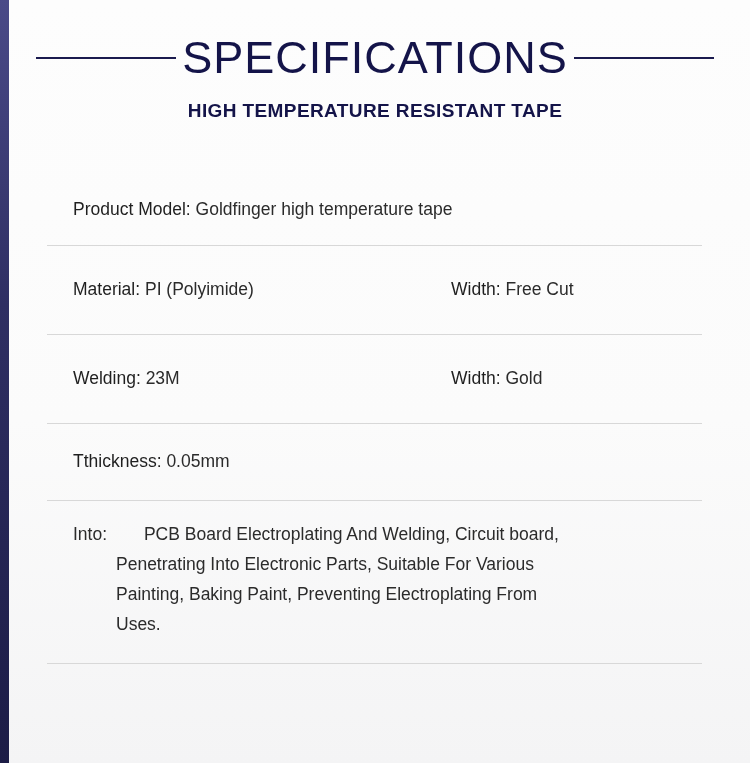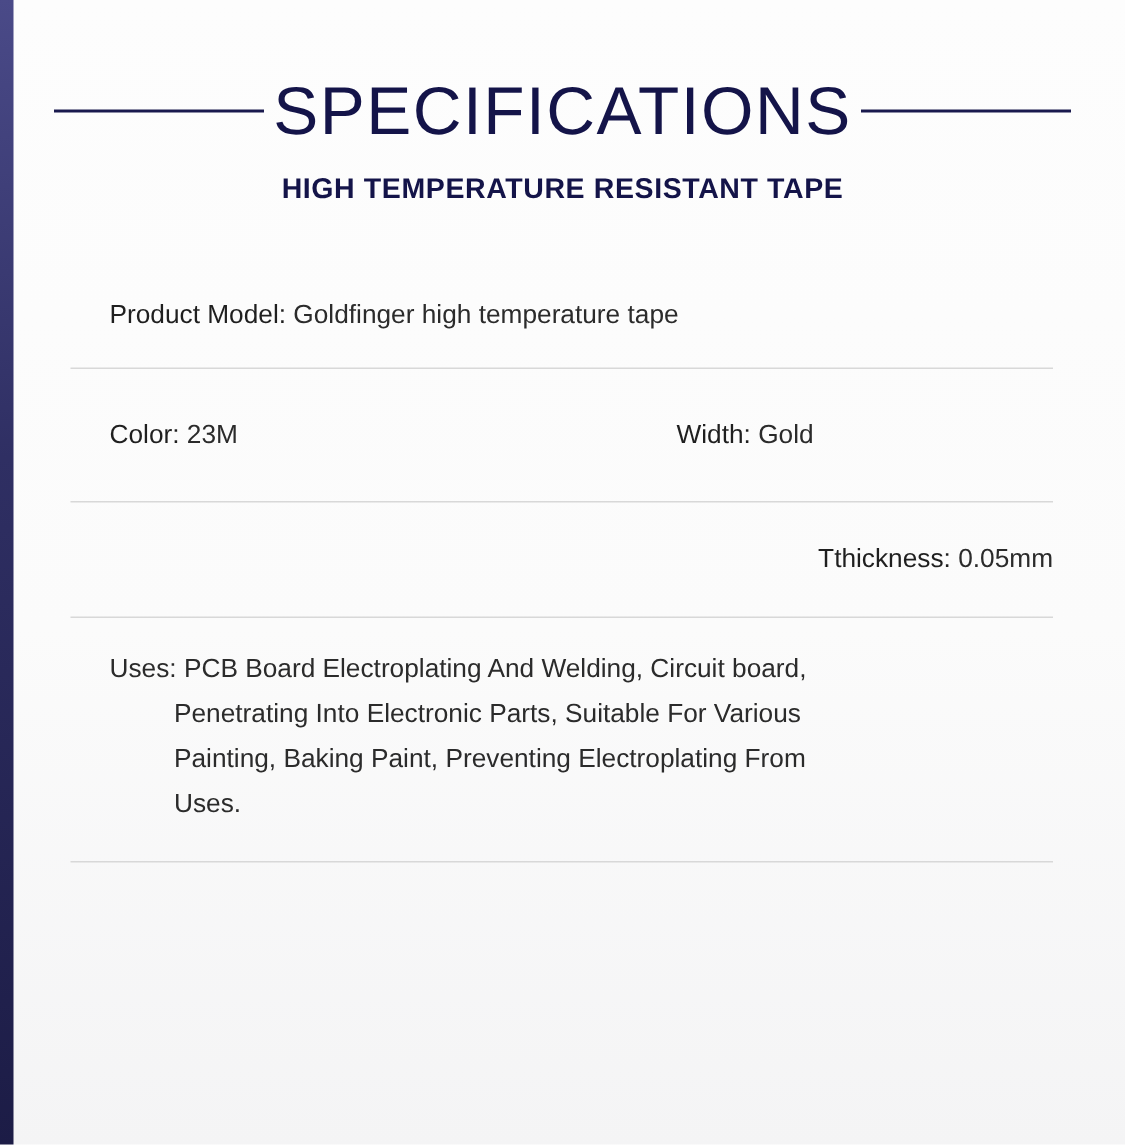--- a/index.html
+++ b/index.html
@@ -27,21 +27,21 @@
     position: absolute;
     left: 0;
     top: 0;
     width: 9px;
     height: 763px;
     background: linear-gradient(180deg, #4a4a88 0%, #2f2f63 40%, #1c1c46 100%);
   }
 
   .header {
     position: relative;
-    padding-top: 48px;
+    padding-top: 32px;
     text-align: center;
   }
 
   .title-row {
     position: relative;
     display: flex;
     align-items: center;
     justify-content: center;
     width: 750px;
   }
@@ -111,33 +111,34 @@
     padding-left: 26px;
   }
   .cell-right {
     flex: 1;
     box-sizing: border-box;
     padding-left: 4px;
   }
 
   .row-model .row-inner { height: 70px; align-items: center; }
   .row-two .row-inner { height: 88px; align-items: center; }
-  .row-thick .row-inner { height: 76px; align-items: center; justify-content: flex-end; }
+  .row-thick .row-inner { height: 76px; align-items: center; }
 
   .row-uses { padding: 18px 0 24px 0; }
   .row-uses .uses-block {
     padding-left: 26px;
     padding-right: 10px;
     font-size: 17.5px;
     color: #2b2b2b;
     line-height: 1.72;
   }
   .uses-label { }
   .uses-text {
     display: inline;
+    margin-left: 32px;
   }
   .uses-indent {
     display: block;
     padding-left: 43px;
   }
 </style>
 </head>
 <body>
 
 <div class="page">
@@ -157,46 +158,58 @@
 
     <div class="spec-row row-model">
       <div class="row-inner">
         <div class="cell cell-left" style="width:auto;">
           <span class="lbl">Product Model: </span>
           <span>Goldfinger high temperature tape</span>
         </div>
       </div>
     </div>
 
-
     <div class="spec-row row-two">
       <div class="row-inner">
         <div class="cell cell-left">
-          <span class="lbl">Color: </span>
+          <span class="lbl">Material: </span>
+          <span>PI (Polyimide)</span>
+        </div>
+        <div class="cell cell-right">
+          <span class="lbl">Width: </span>
+          <span>Free Cut</span>
+        </div>
+      </div>
+    </div>
+
+    <div class="spec-row row-two">
+      <div class="row-inner">
+        <div class="cell cell-left">
+          <span class="lbl">Welding: </span>
           <span>23M</span>
         </div>
         <div class="cell cell-right">
           <span class="lbl">Width: </span>
           <span>Gold</span>
         </div>
       </div>
     </div>
 
     <div class="spec-row row-thick">
       <div class="row-inner">
         <div class="cell cell-left" style="width:auto;">
           <span class="lbl">Tthickness: </span>
           <span>0.05mm</span>
         </div>
       </div>
     </div>
 
     <div class="spec-row row-uses">
       <div class="uses-block">
-        <span class="uses-label">Uses: </span>
+        <span class="uses-label">Into: </span>
         <span class="uses-text">PCB Board Electroplating And Welding, Circuit board,</span>
         <span class="uses-indent">Penetrating Into Electronic Parts, Suitable For Various</span>
         <span class="uses-indent">Painting, Baking Paint, Preventing Electroplating From</span>
         <span class="uses-indent">Uses.</span>
       </div>
     </div>
 
   </div>
 </div>
 

